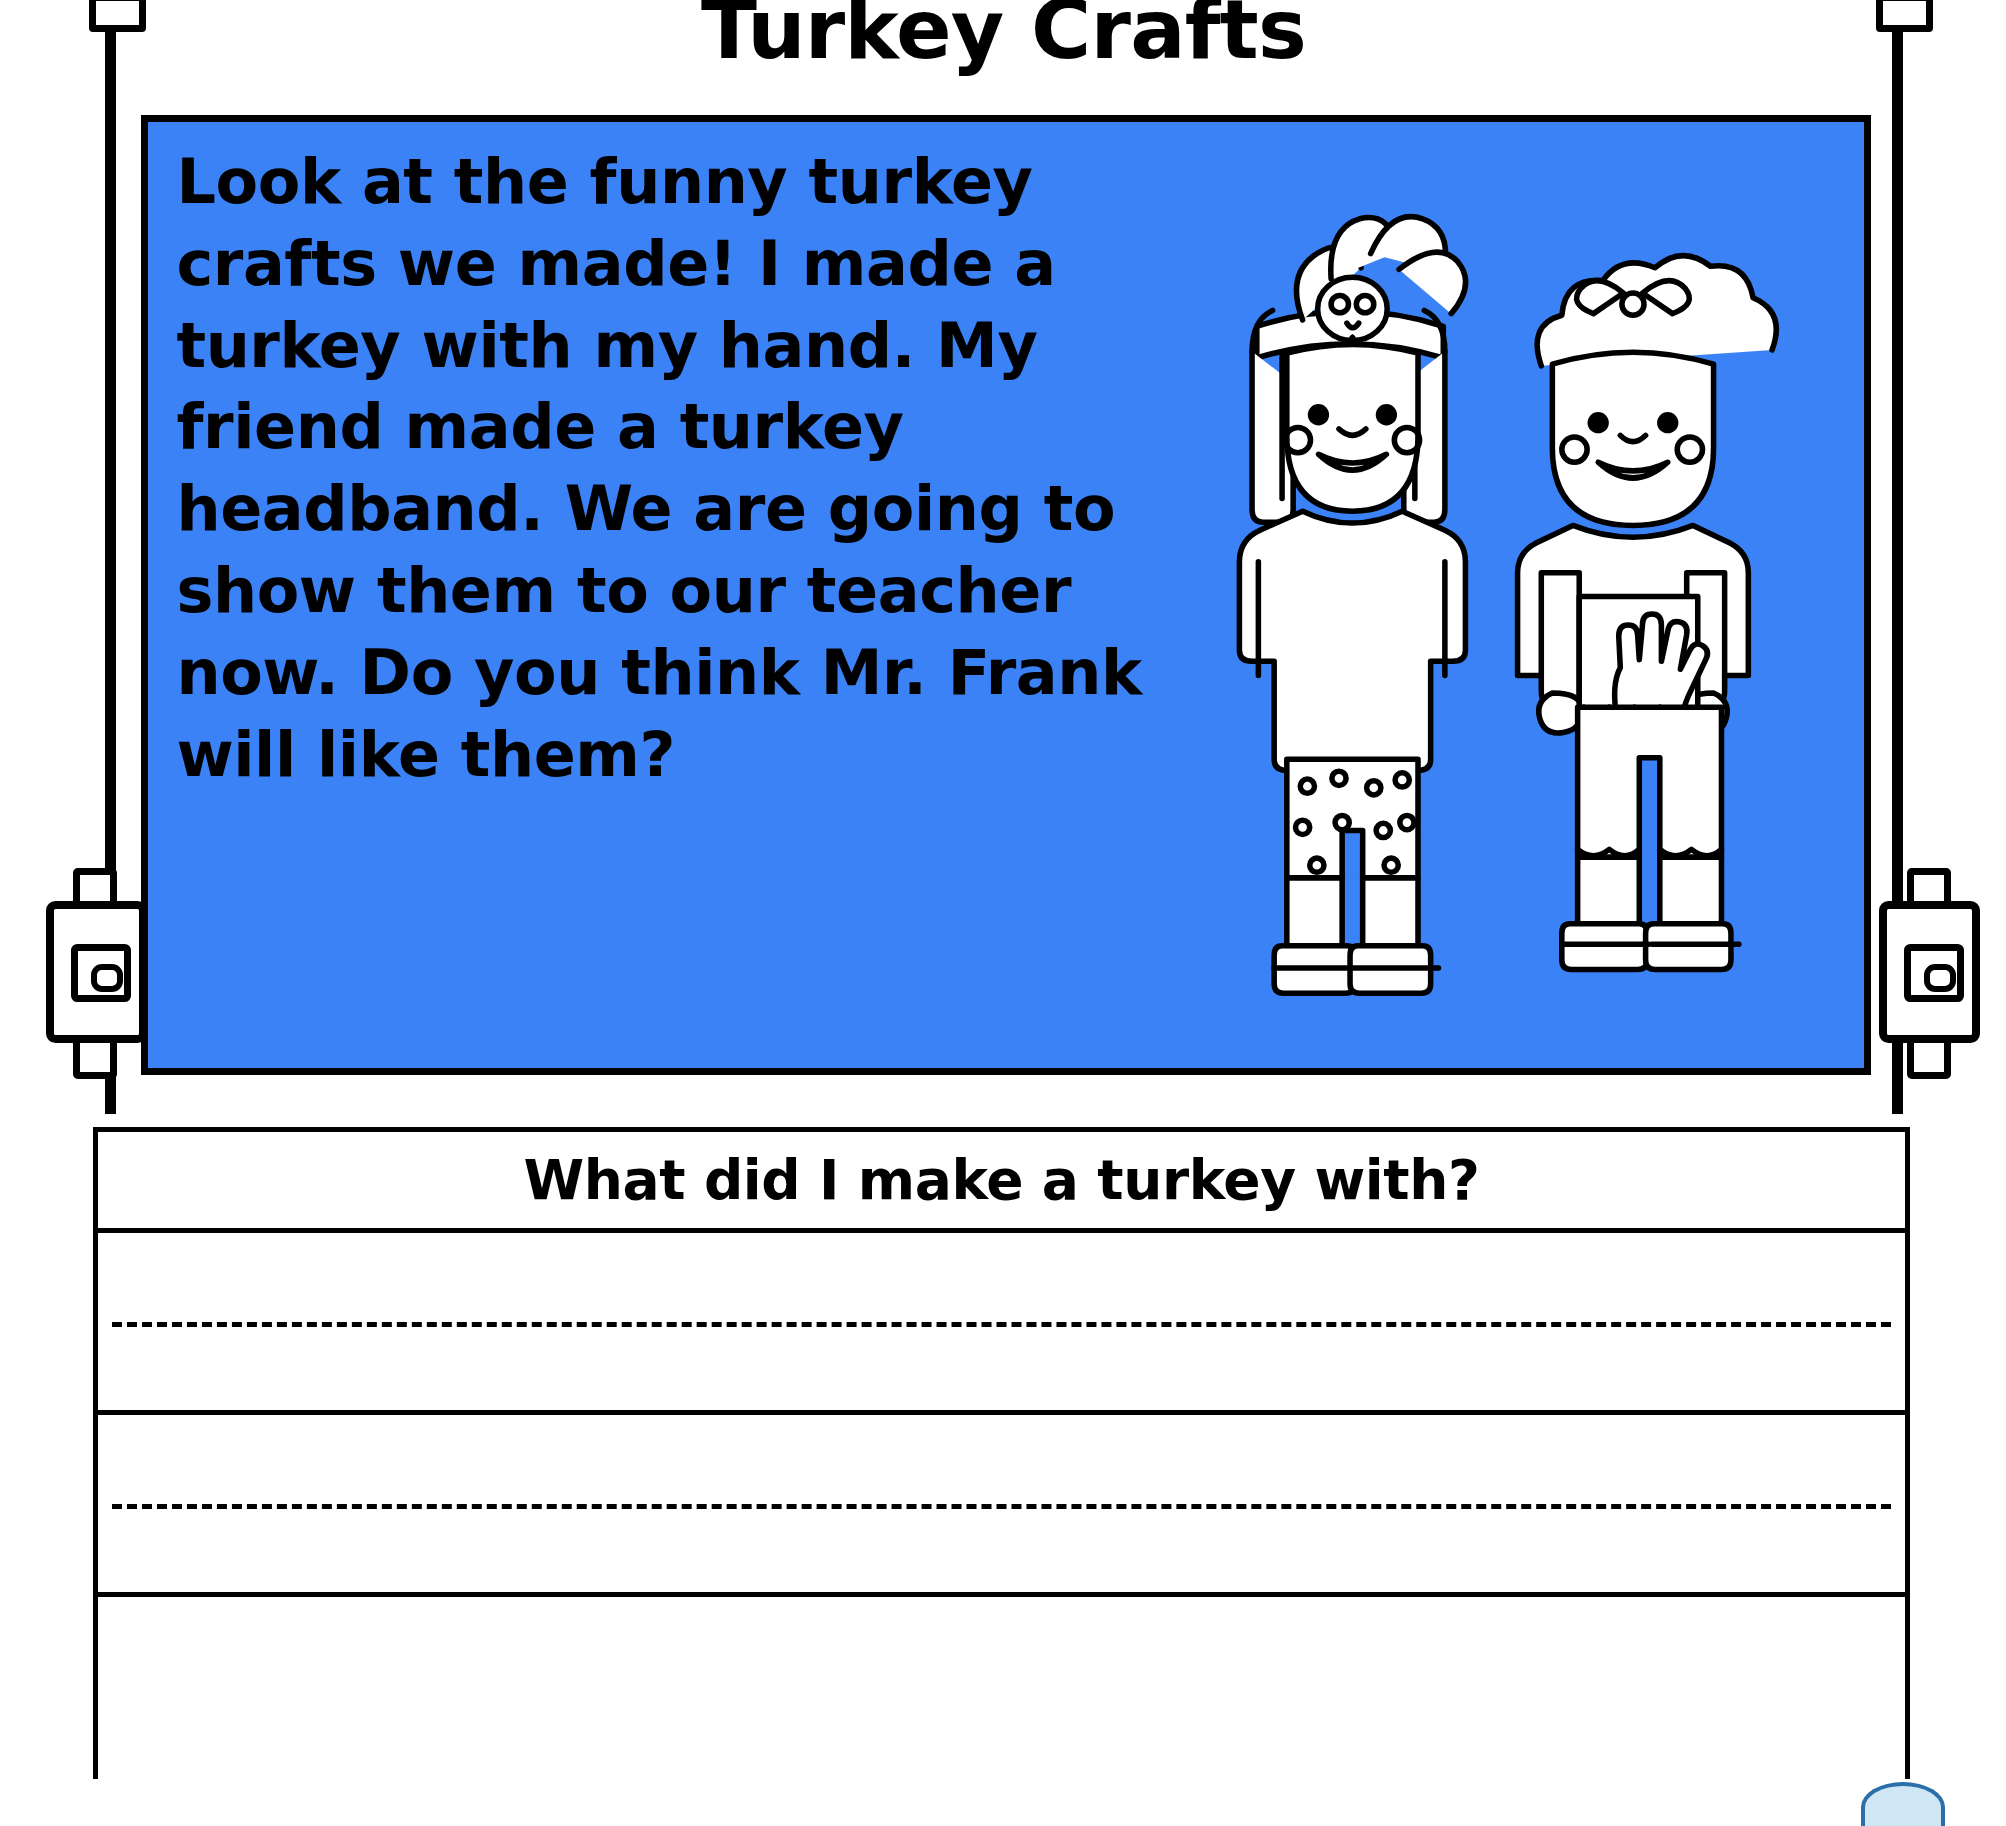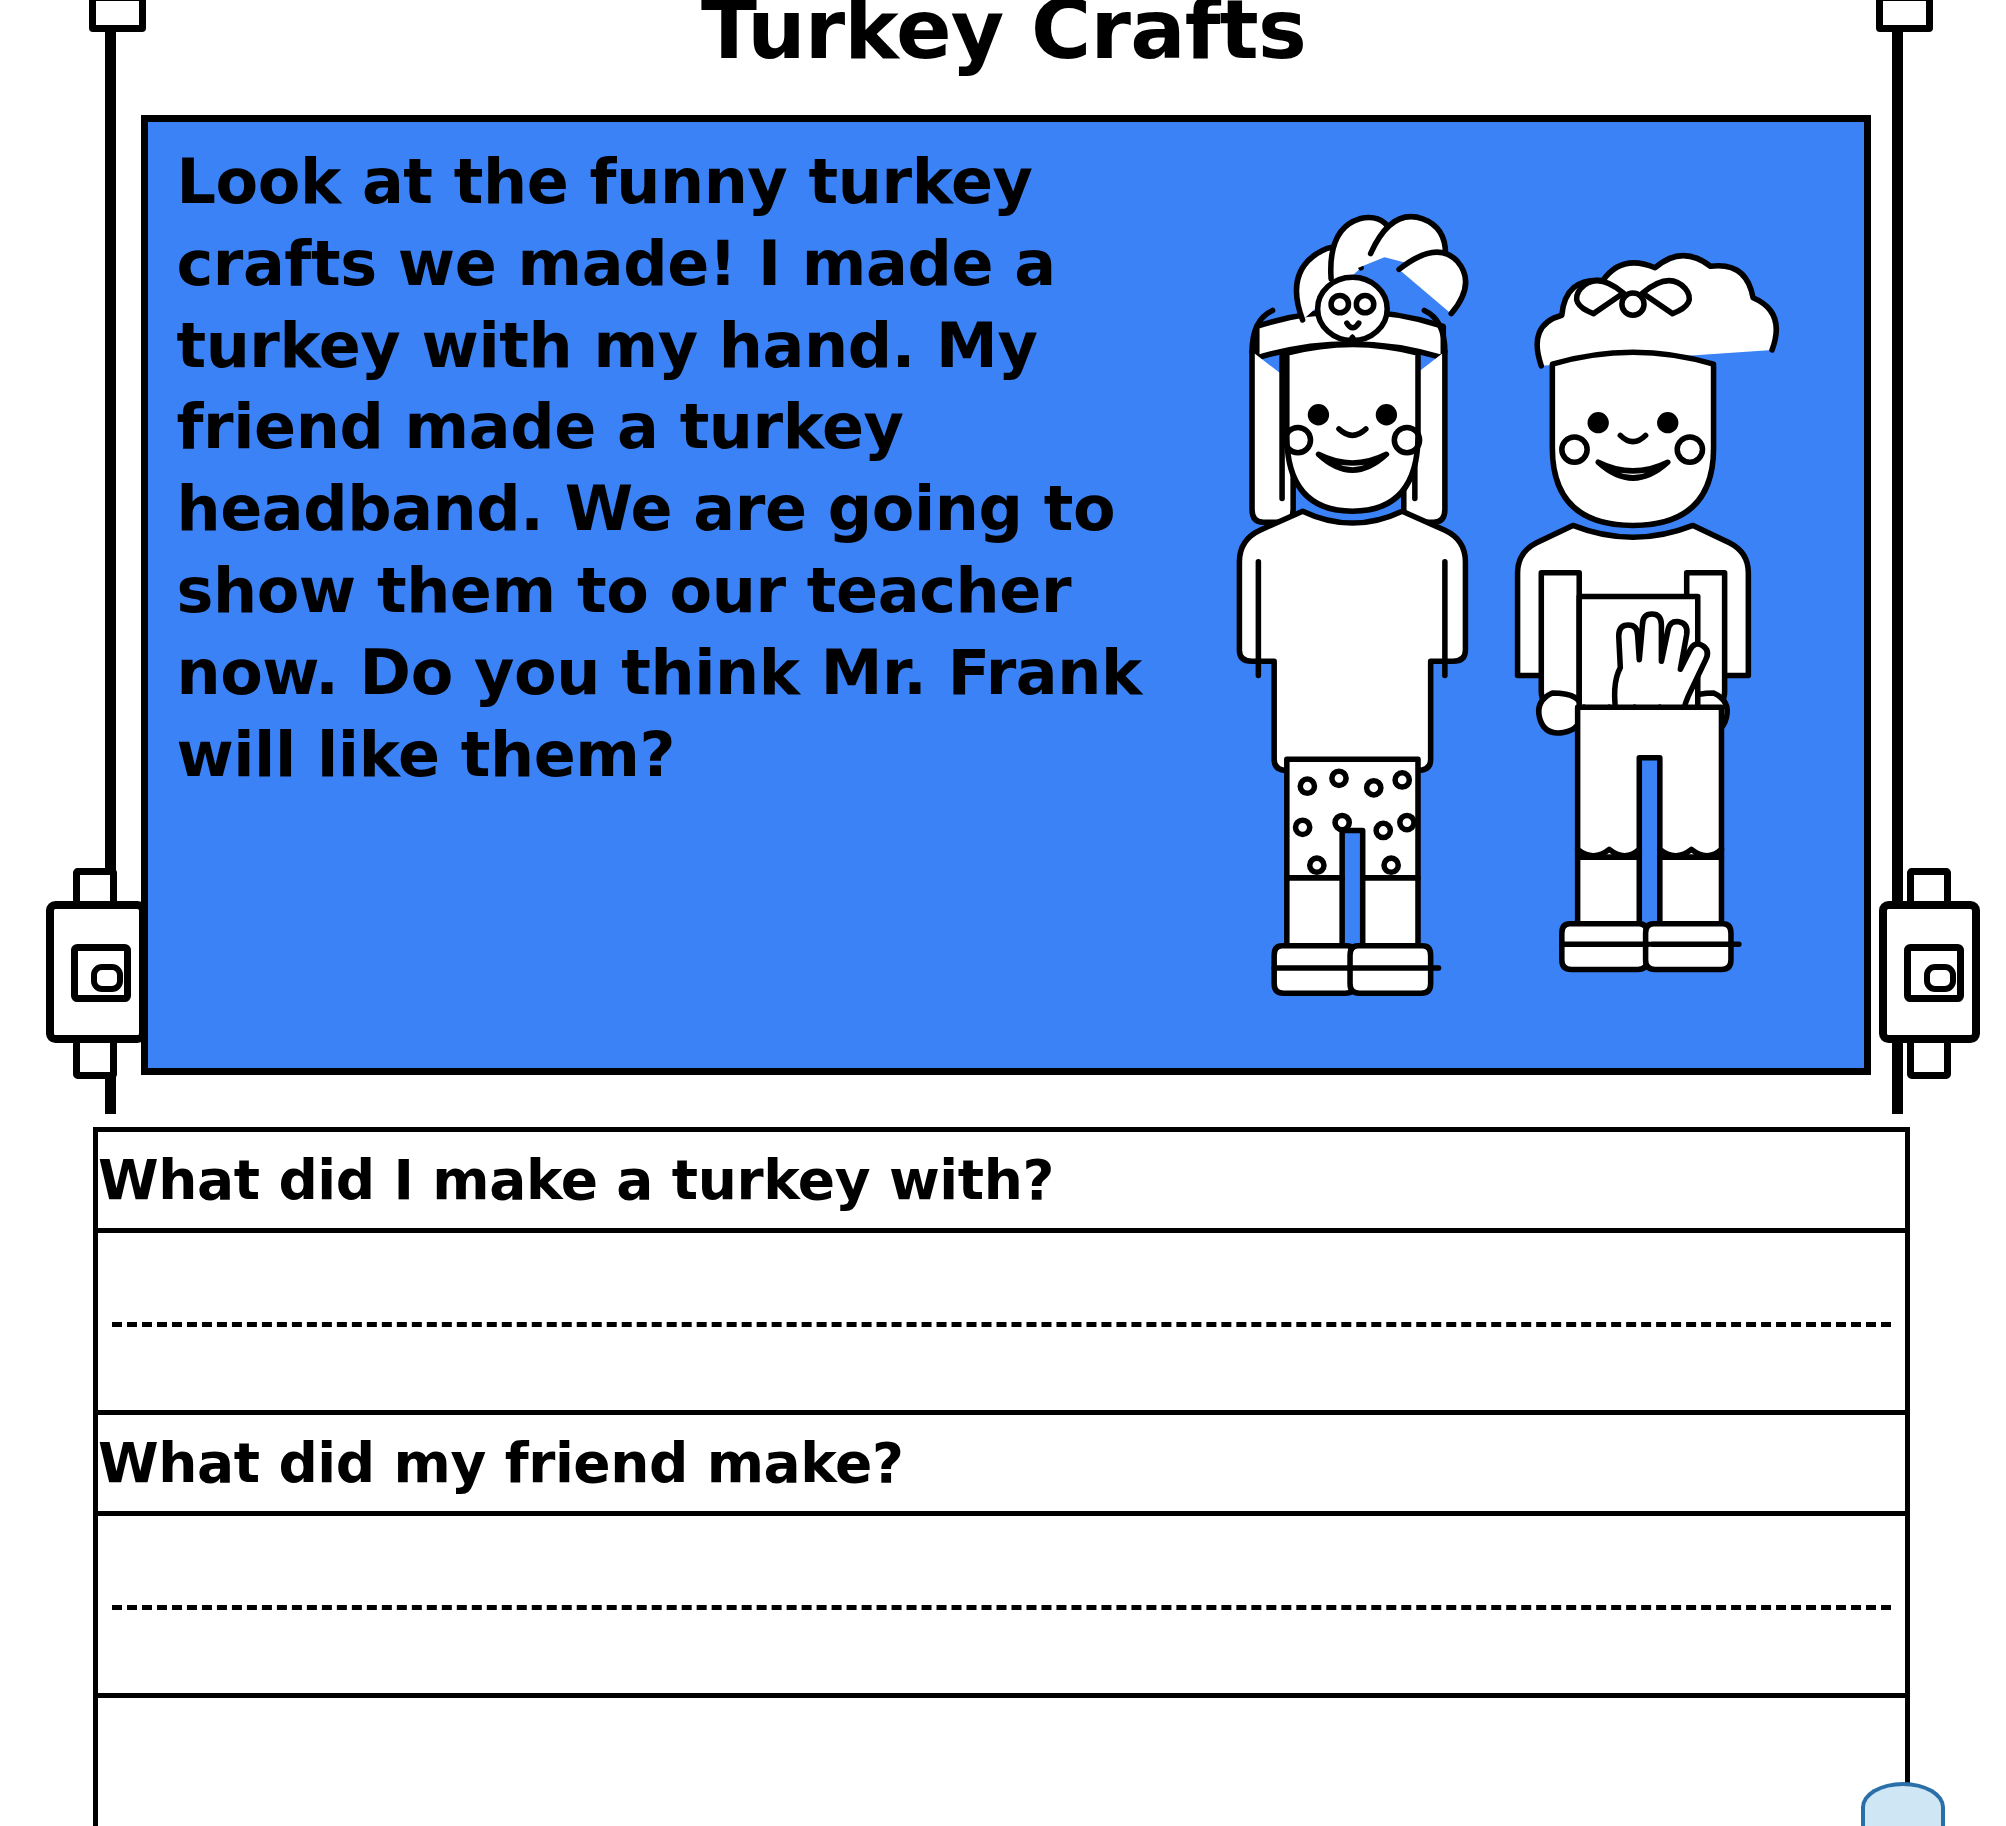--- a/index.html
+++ b/index.html
@@ -145,21 +145,21 @@
     border-right: 5.5px solid #000;
     border-top: 5.5px solid #000;
     box-sizing: border-box;
     background: #fff;
   }
   .q-row {
     height: 101px;
     border-bottom: 5.5px solid #000;
     display: flex;
     align-items: center;
-    justify-content: flex-start;
+    justify-content: center;
     box-sizing: border-box;
   }
   .q-text {
     font-family: "DejaVu Sans", sans-serif;
     font-weight: bold;
     font-size: 55px;
     letter-spacing: -0.4px;
     white-space: nowrap;
   }
   .answer-block {
@@ -310,23 +310,20 @@
 
 <div class="questions">
 
   <div class="q-row">
     <div class="q-text">What did I make a turkey with?</div>
   </div>
   <div class="answer-block">
     <div class="dashed-mid"></div>
   </div>
 
-  <div class="q-row">
-    <div class="q-text">What did my friend make?</div>
-  </div>
   <div class="answer-block">
     <div class="dashed-mid"></div>
   </div>
 
   <div class="answer-block last"></div>
 </div>
 
 <div class="corner-badge"></div>
 
 

